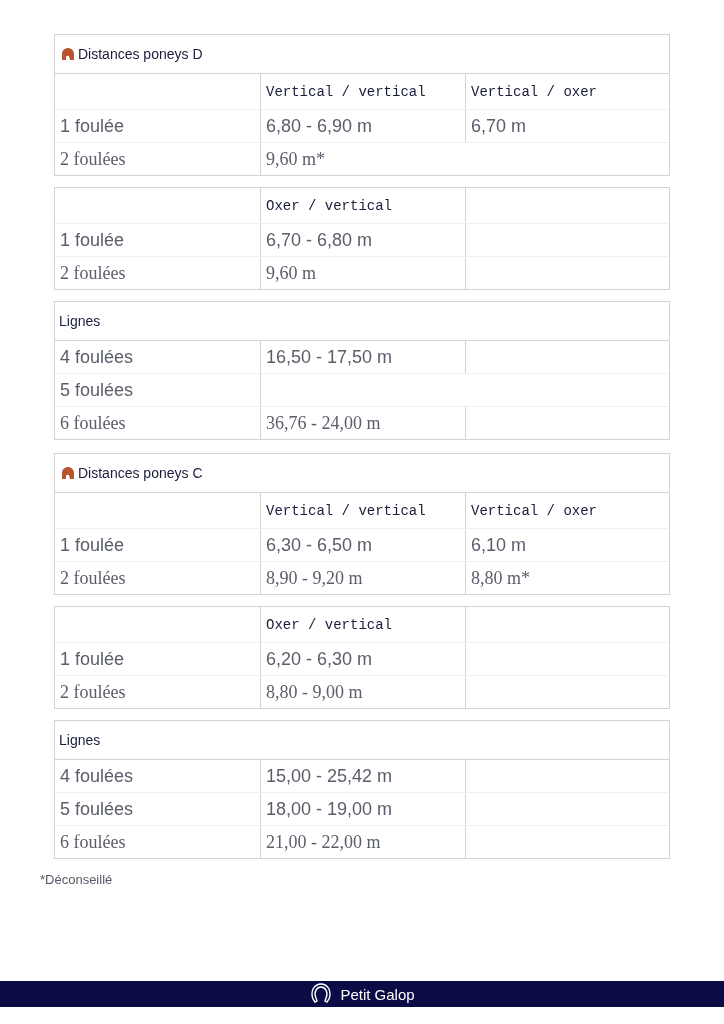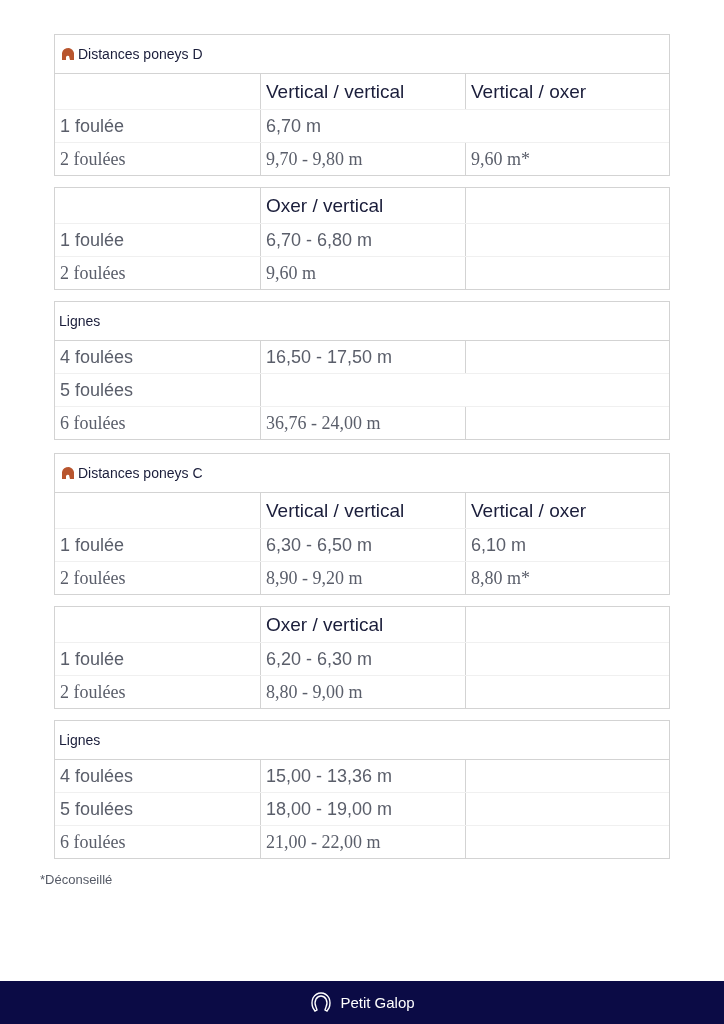--- a/index.html
+++ b/index.html
@@ -19,24 +19,24 @@
   .row { display: flex; height: 32px; border-bottom: 1px solid #f0f0f0; }
   .row:last-child { border-bottom: none; font-family: Liberation Serif, serif; }
   .row.head { height: 35px; }
   .cell {
     box-sizing: border-box; display: flex; align-items: center; padding-left: 5px;
     font-size: 18px; color: #5a5e6a;
   }
   .c1 { width: 205px; }
   .c2 { width: 205px; border-left: 1px solid #d3d3d3; }
   .c3 { width: 204px; border-left: 1px solid #d3d3d3; }
-  .head .cell { color: #1a1d3a; font-size: 19px; }
+  .head .cell { color: #1a1d3a; font-size: 14px; font-family: Liberation Mono, monospace; }
   .note { position: absolute; left: 40px; top: 872px; font-size: 13px; color: #555a66; }
   .footer {
-    position: absolute; left: 0; top: 981px; width: 724px; height: 43px; background: #0b0b45;
+    position: absolute; left: 0; top: 981px; width: 724px; height: 26px; background: #0b0b45;
     display: flex; align-items: center; justify-content: center; color: #fff; font-size: 15px;
   }
   .footer svg { margin-right: 7px; }
 </style>
 </head>
 <body>
 
 <div class="tbl" style="top:34px;">
   <div class="title-row">
     <svg class="ic" viewBox="0 0 16 14">
@@ -44,25 +44,25 @@
       </svg>
     <span>Distances poneys D</span>
   </div>
   <div class="row head">
     <div class="cell c1"></div>
     <div class="cell c2">Vertical / vertical</div>
     <div class="cell c3">Vertical / oxer</div>
   </div>
   <div class="row">
     <div class="cell c1">1 foulée</div>
+    <div class="cell c2">6,80 - 6,90 m</div>
     <div class="cell c3">6,70 m</div>
   </div>
   <div class="row">
     <div class="cell c1">2 foulées</div>
-    <div class="cell c2">9,70 - 9,80 m</div>
     <div class="cell c3">9,60 m*</div>
   </div>
 </div>
 
 <div class="tbl" style="top:187px;">
   <div class="row head">
     <div class="cell c1"></div>
     <div class="cell c2">Oxer / vertical</div>
     <div class="cell c3"></div>
   </div>
@@ -135,21 +135,21 @@
     <div class="cell c1">2 foulées</div>
     <div class="cell c2">8,80 - 9,00 m</div>
     <div class="cell c3"></div>
   </div>
 </div>
 
 <div class="tbl" style="top:720px;">
   <div class="title-row">Lignes</div>
   <div class="row">
     <div class="cell c1">4 foulées</div>
-    <div class="cell c2">15,00 - 13,36 m</div>
+    <div class="cell c2">15,00 - 25,42 m</div>
     <div class="cell c3"></div>
   </div>
   <div class="row">
     <div class="cell c1">5 foulées</div>
     <div class="cell c2">18,00 - 19,00 m</div>
     <div class="cell c3"></div>
   </div>
   <div class="row">
     <div class="cell c1">6 foulées</div>
     <div class="cell c2">21,00 - 22,00 m</div>

